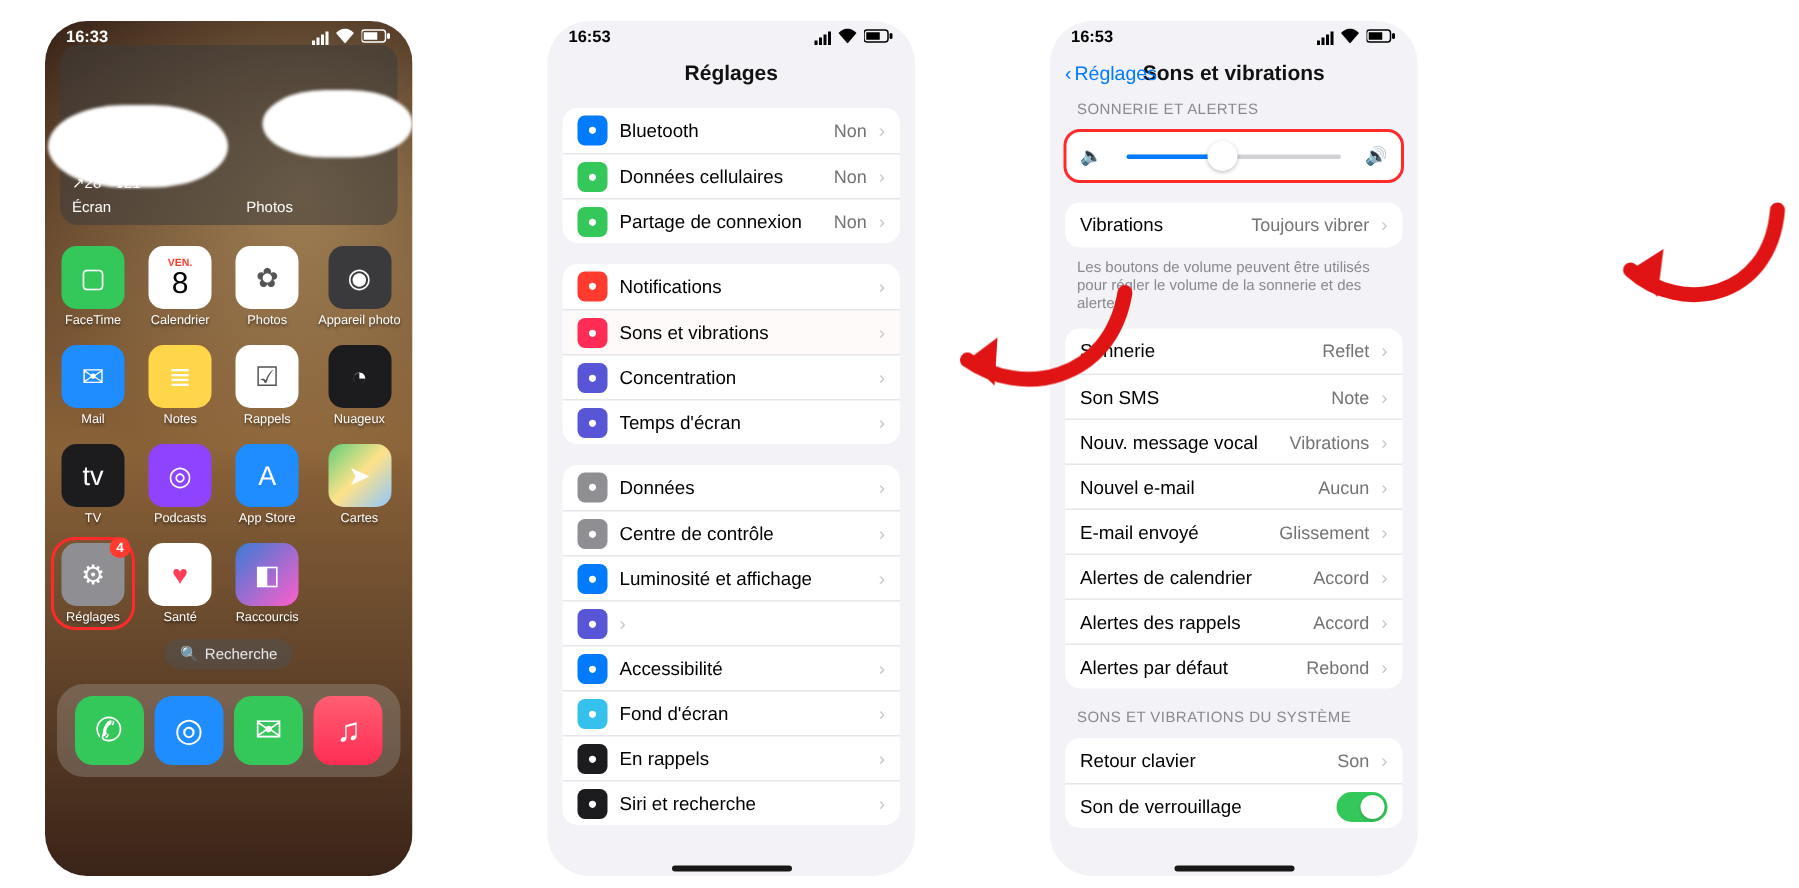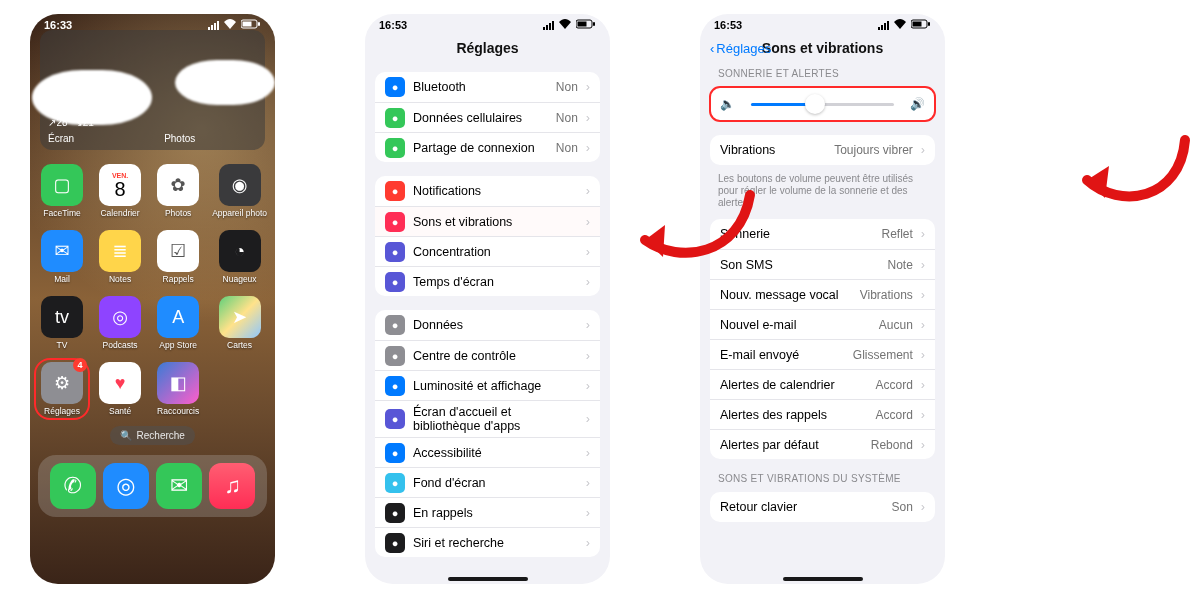--- a/index.html
+++ b/index.html
@@ -376,21 +376,20 @@
           <span class="title">Centre de contrôle</span>
           <span class="chev">›</span>
         </div>
         <div class="row">
           <span class="lefticon" style="background: rgb(0, 122, 255);">●</span>
           <span class="title">Luminosité et affichage</span>
           <span class="chev">›</span>
         </div>
         <div class="row">
           <span class="lefticon" style="background: rgb(88, 86, 214);">●</span>
-          <span class="title">Écran d'accueil et bibliothèque d'apps</span>
           <span class="chev">›</span>
         </div>
         <div class="row">
           <span class="lefticon" style="background: rgb(0, 122, 255);">●</span>
           <span class="title">Accessibilité</span>
           <span class="chev">›</span>
         </div>
         <div class="row">
           <span class="lefticon" style="background: rgb(52, 193, 237);">●</span>
           <span class="title">Fond d'écran</span>
@@ -502,20 +501,24 @@
         </div>
       </div>
 
     <div class="section-header">SONS ET VIBRATIONS DU SYSTÈME</div>
     <div class="group" id="p3g3">
         <div class="row">
           <span class="title">Retour clavier</span>
           <span class="value">Son</span>
           <span class="chev">›</span>
         </div>
+        <div class="row">
+          <span class="title">Son de verrouillage</span>
+          <span class="toggle"></span>
+        </div>
       </div>
   </div>
   <div class="home-indicator"></div>
 </div>
 
 <svg class="arrow" style="left:630px; top:185px;" width="130" height="100">
   <path d="M120 10 C 110 70, 50 80, 15 55" stroke="#e01414" stroke-width="10" fill="none" stroke-linecap="round"></path>
   <path d="M15 55 L35 40 L33 72 Z" fill="#e01414"></path>
 </svg>
 <svg class="arrow" style="left:1075px; top:130px;" width="120" height="100">

